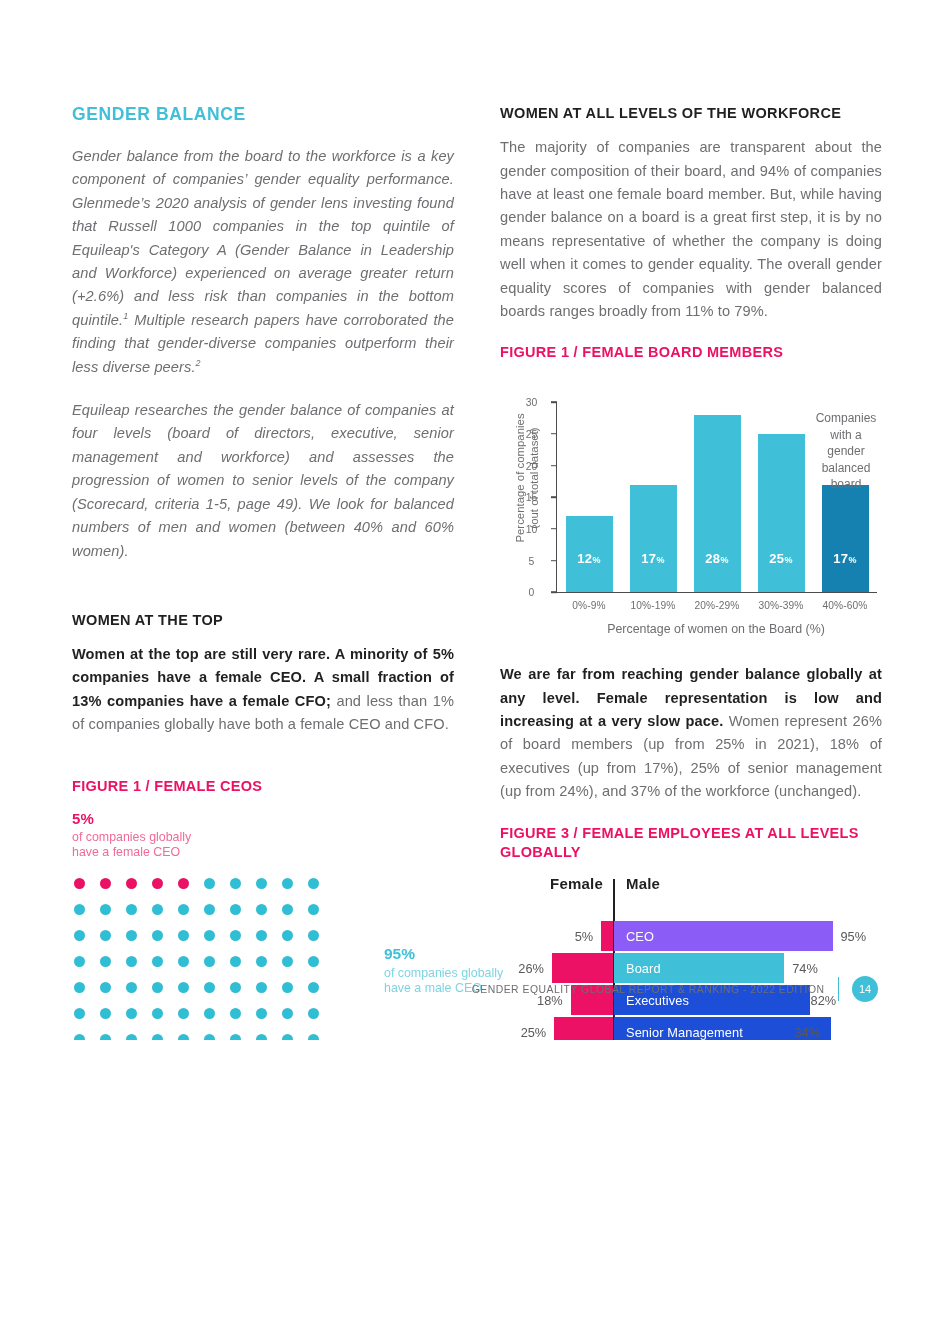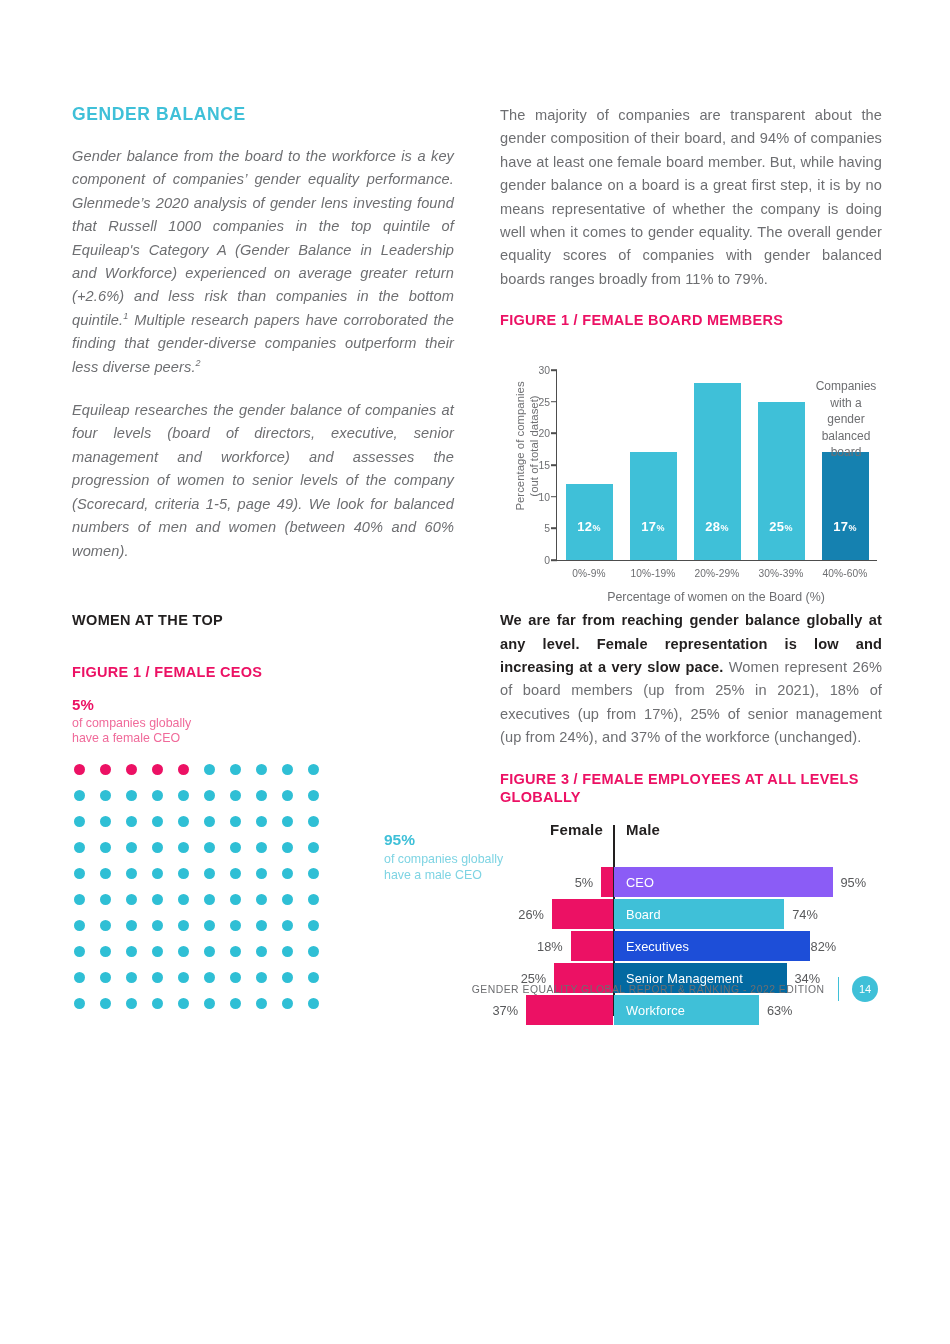--- a/index.html
+++ b/index.html
@@ -141,21 +141,21 @@
     top: 26px;
     width: 320px;
     height: 190px;
     border-left: 1.6px solid #4d4d4d;
     border-bottom: 1.6px solid #4d4d4d;
   }
   .f2-tick {
     position: absolute;
     right: 100%;
     width: 44px;
-    text-align: right;
+    text-align: center;
     font-size: 10.4px;
     color: #6d6e71;
     transform: translateY(-50%);
     padding-right: 7px;
     box-sizing: border-box;
   }
   .f2-tickmark {
     position: absolute;
     right: 100%;
     width: 6px;
@@ -326,20 +326,21 @@
     <h2 class="h-teal">GENDER BALANCE</h2>
 
     <p class="body italic"><span>Gender balance from the board to the workforce is a key component of companies’ gender equality performance. Glenmede’s 2020 analysis of gender lens investing found that Russell 1000 companies in the top quintile of Equileap's Category A (Gender Balance in Leadership and Workforce) experienced on average greater return (+2.6%) and less risk than companies in the bottom quintile.</span><sup>1</sup><span> Multiple research papers have corroborated the finding that gender-diverse companies outperform their less diverse peers.</span><sup>2</sup></p>
 
     <p class="body italic">Equileap researches the gender balance of companies at four levels (board of directors, executive, senior management and workforce) and assesses the progression of women to senior levels of the company (Scorecard, criteria 1-5, page 49). We look for balanced numbers of men and women (between 40% and 60% women).</p>
 
     <div class="spacer-28"></div>
 
     <h3 class="h-black">WOMEN AT THE TOP</h3>
 
+    <p class="body"><span class="b">Women at the top are still very rare. A minority of 5% companies have a female CEO. A small fraction of 13% companies have a female CFO;</span><span> and less than 1% of companies globally have both a female CEO and CFO.</span></p>
 
 
     <div class="spacer-16"></div>
 
     <div class="fig1">
       <h3 class="h-pink">FIGURE 1 / FEMALE CEOS</h3>
       <p class="fig1-pct">5%</p>
       <p class="fig1-sub" style="white-space:pre-line;">of companies globally
 have a female CEO</p>
 
@@ -449,20 +450,21 @@
       <div class="fig1-right">
         <p class="pct">95%</p>
         <p class="sub" style="white-space:pre-line;">of companies globally
 have a male CEO</p>
       </div>
     </div>
   </div>
 
   <div class="col col-right">
 
+    <h3 class="h-black">WOMEN AT ALL LEVELS OF THE WORKFORCE</h3>
 
     <p class="body">The majority of companies are transparent about the gender composition of their board, and 94% of companies have at least one female board member. But, while having gender balance on a board is a great first step, it is by no means representative of whether the company is doing well when it comes to gender equality. The overall gender equality scores of companies with gender balanced boards ranges broadly from 11% to 79%.</p>
 
     <h3 class="h-pink" style="margin-top:12px;">FIGURE 1 / FEMALE BOARD MEMBERS</h3>
 
     <div class="fig2">
       <div class="f2-ylabel" id="f2-ylabel" style="white-space:pre-line;">Percentage of companies
 (out of total dataset)</div>
       <div class="f2-plot">
         <div id="f2-ticks">
@@ -505,21 +507,21 @@
           </div>
       </div>
       <div class="f2-xlabel" id="f2-xlabel">Percentage of women on the Board (%)</div>
       <div class="f2-note" style="white-space:pre-line;">Companies
 with a
 gender
 balanced
 board</div>
     </div>
 
-    <p class="body" style=""><span class="b">We are far from reaching gender balance globally at any level. Female representation is low and increasing at a very slow pace.</span><span> Women represent 26% of board members (up from 25% in 2021), 18% of executives (up from 17%), 25% of senior management (up from 24%), and 37% of the workforce (unchanged).</span></p>
+    <p class="body" style="margin-top:22px;"><span class="b">We are far from reaching gender balance globally at any level. Female representation is low and increasing at a very slow pace.</span><span> Women represent 26% of board members (up from 25% in 2021), 18% of executives (up from 17%), 25% of senior management (up from 24%), and 37% of the workforce (unchanged).</span></p>
 
     <h3 class="h-pink" style="margin-top:20px;">FIGURE 3 / FEMALE EMPLOYEES AT ALL LEVELS GLOBALLY</h3>
 
     <div class="fig3">
       <div class="f3-head-f">Female</div>
       <div class="f3-head-m">Male</div>
       <div class="f3-axis"></div>
       <div class="f3-rows" id="f3-rows">
           <div class="f3-row">
             <div class="f3-fbar" style="width: 11.75px; background: rgb(236, 17, 100);"></div>
@@ -541,21 +543,21 @@
             <div class="f3-fbar" style="width: 42.3px; background: rgb(236, 17, 100);"></div>
             <div class="f3-left-val" style="right: 327.3px;">18%</div>
             <div class="f3-mbar" style="width: 188.6px; background: #1d4ed8; padding-left: 7px;">
               <div class="cat">Executives</div>
             </div>
             <div class="f3-right-val" style="left: 310.6px;">82%</div>
           </div>
           <div class="f3-row">
             <div class="f3-fbar" style="width: 58.75px; background: rgb(236, 17, 100);"></div>
             <div class="f3-left-val" style="right: 343.75px;">25%</div>
-            <div class="f3-mbar" style="width: 172.5px; background: #0369a1;">
+            <div class="f3-mbar" style="width: 172.5px; background: #1d4ed8; padding-left: 44px;">
               <div class="cat">Senior Management</div>
             </div>
             <div class="f3-right-val" style="left: 294.5px;">34%</div>
           </div>
           <div class="f3-row">
             <div class="f3-fbar" style="width: 86.95px; background: rgb(236, 17, 100);"></div>
             <div class="f3-left-val" style="right: 371.95px;">37%</div>
             <div class="f3-mbar" style="width: 144.9px; background: rgb(63, 192, 216);">
               <div class="cat">Workforce</div>
             </div>

